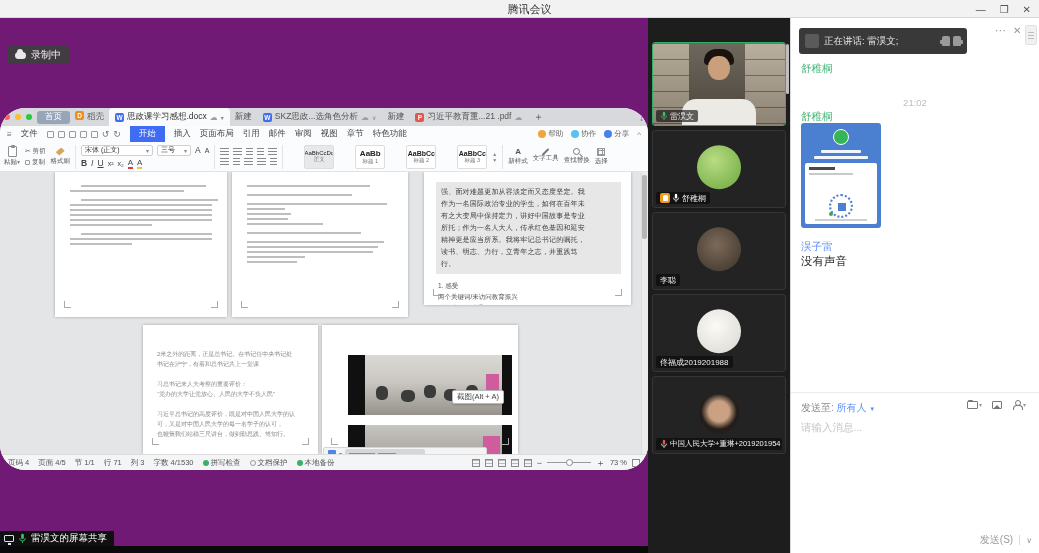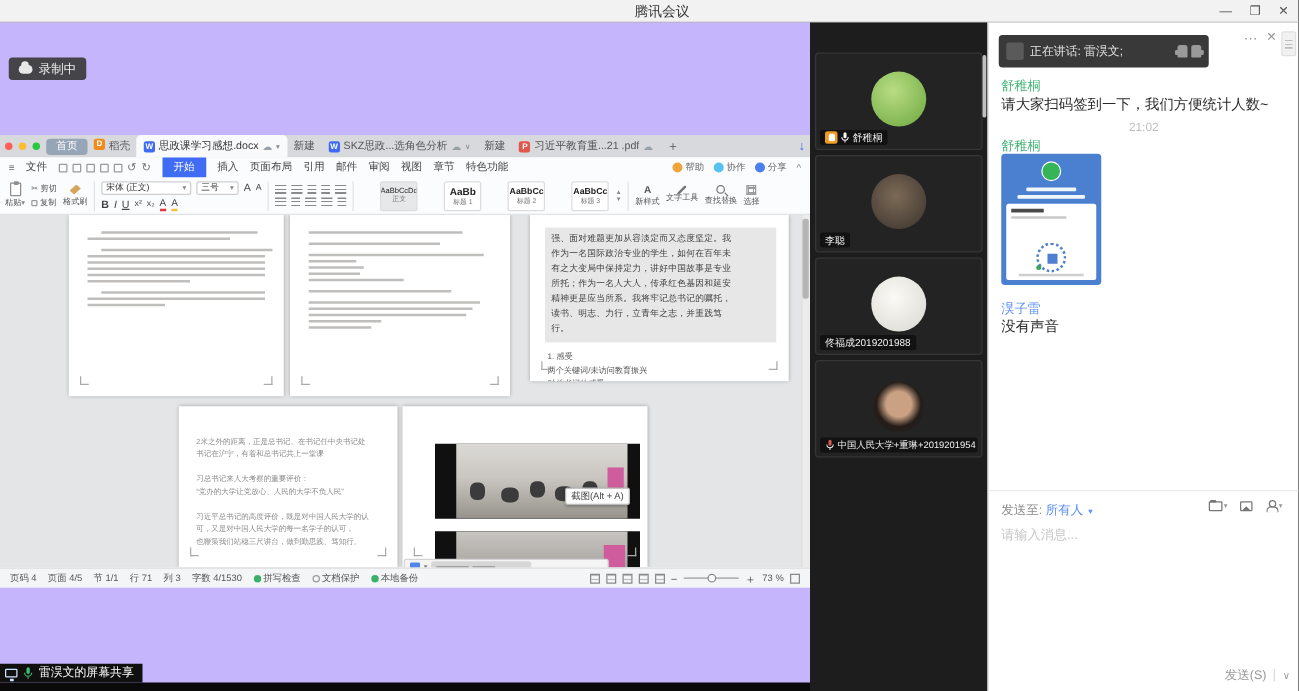--- a/index.html
+++ b/index.html
@@ -8,28 +8,28 @@
 
   
   .titlebar{position:absolute;left:0;top:0;width:1039px;height:18px;background:#f2f2f2;border-bottom:1px solid #d8d8d8;}
   .titlebar .title{position:absolute;left:0;right:0;top:2px;text-align:center;font-size:11px;color:#333;padding-left:20px;}
   .winctl{position:absolute;top:1px;height:16px;display:flex;align-items:center;gap:14px;right:8px;}
   .winctl span{font-size:10px;color:#555;cursor:default;}
 
   .stage{position:absolute;left:0;top:18px;width:1039px;height:535px;}
 
   
-  .share{position:absolute;left:0;top:0;width:648px;height:535px;background:#c4b5fd;overflow:hidden;}
+  .share{position:absolute;left:0;top:0;width:648px;height:535px;background:#701a75;overflow:hidden;}
   .rec-chip{position:absolute;left:7px;top:28px;height:18px;background:rgba(62,62,62,.95);border-radius:3px;display:flex;align-items:center;gap:5px;padding:0 8px;}
   .rec-chip .cloud{width:11px;height:7px;background:#e8e8e8;border-radius:5px;position:relative;}
   .rec-chip .cloud::before{content:"";position:absolute;left:2px;top:-3px;width:6px;height:6px;background:#e8e8e8;border-radius:50%;}
   .rec-chip .lbl{font-size:10px;color:#efefef;white-space:nowrap;}
 
   
-  .wps{position:absolute;left:0;top:90px;width:648px;height:362px;background:#fff;overflow:hidden;}
+  .wps{position:absolute;left:0;top:90px;width:648px;height:362px;background:#fff;overflow:hidden;border-radius:25px;}
   .wps-tabbar{position:absolute;left:0;top:0;width:648px;height:18px;background:#d7d9dc;display:flex;align-items:center;padding:0 4px;gap:5px;overflow:hidden;}
   .dot{width:6px;height:6px;border-radius:50%;}
   .tab-home{height:13px;background:#97a5b8;color:#fff;font-size:8.5px;border-radius:3px;padding:0 8px;display:flex;align-items:center;}
   .tab-plain{display:flex;align-items:flex-start;gap:3px;font-size:8.5px;color:#555;white-space:nowrap;}
   .ficon{width:9px;height:9px;border-radius:2px;color:#fff;font-size:6.5px;font-weight:bold;display:flex;align-items:center;justify-content:center;}
   .tab-doc{height:18px;background:#f9fafb;border-radius:4px 4px 0 0;display:flex;align-items:center;gap:3px;padding:0 6px;font-size:8.5px;color:#333;white-space:nowrap;max-width:150px;overflow:hidden;}
   .tab-doc.inactive{background:transparent;color:#555;}
   .cloud-s{font-size:8px;color:#98a0a8;}
   .caret-s{font-size:6px;color:#888;}
   .tab-new{font-size:8.5px;color:#555;white-space:nowrap;}
@@ -525,20 +525,36 @@
           <path d="M2.2 6.5a3.8 3.8 0 0 0 7.6 0" fill="none" stroke="#3dbd74" stroke-width="1.2"></path>
           <line x1="6" y1="10.6" x2="6" y2="13" stroke="#3dbd74" stroke-width="1.2"></line>
         </svg>
         <span class="lbl">雷淏文的屏幕共享</span>
       </div>
       <div class="bottom-band"></div>
     </div>
 
     <div class="plist">
 
+      <div class="ptile video">
+        <div class="shelfL"></div>
+        <div class="shelfR"></div>
+        <div class="midwall"></div>
+        <div class="hair"></div>
+        <div class="face"></div>
+        <div class="shirt"></div>
+        <div class="badge">
+          <svg class="mic" width="8" height="10" viewBox="0 0 12 14">
+            <rect x="4.2" y="0.8" width="3.6" height="7" rx="1.8" fill="#3dbd74"></rect>
+            <path d="M2.2 6.5a3.8 3.8 0 0 0 7.6 0" fill="none" stroke="#3dbd74" stroke-width="1.2"></path>
+            <line x1="6" y1="10.6" x2="6" y2="13" stroke="#3dbd74" stroke-width="1.2"></line>
+          </svg>
+          <span class="nm">雷淏文</span>
+        </div>
+      </div>
 
       <div class="ptile">
         <div class="av" style="width:44px;height:44px;background:radial-gradient(circle at 40% 35%,#b9dc84,#6ba83e)"></div>
         <div class="badge">
           <span class="hand"></span>
           <svg class="mic" width="8" height="10" viewBox="0 0 12 14">
             <rect x="4.2" y="0.8" width="3.6" height="7" rx="1.8" fill="#fff"></rect>
             <path d="M2.2 6.5a3.8 3.8 0 0 0 7.6 0" fill="none" stroke="#fff" stroke-width="1.2"></path>
             <line x1="6" y1="10.6" x2="6" y2="13" stroke="#fff" stroke-width="1.2"></line>
           </svg>
@@ -587,21 +603,20 @@
       <div class="toast">
         <span class="tav"></span>
         <span class="ttx">正在讲话: 雷淏文;</span>
         <span class="hicons">
           <span class="ghand"></span>
           <span class="ghand" style="transform:scaleX(-1)"></span>
         </span>
       </div>
 
       <span class="m-name g" style="top:44px">舒稚桐</span>
-      <span class="m-text" style="top:58px">请大家扫码签到一下，我们方便统计人数~</span>
       <span class="m-time" style="top:79px">21:02</span>
       <span class="m-name g" style="top:92px">舒稚桐</span>
 
       <div class="qcard">
         <span class="glogo"></span>
         <span class="wl1"></span>
           <span class="wl2"></span>
         <span class="panel">
           <span class="dk1"></span>
             <span class="dk2"></span>

